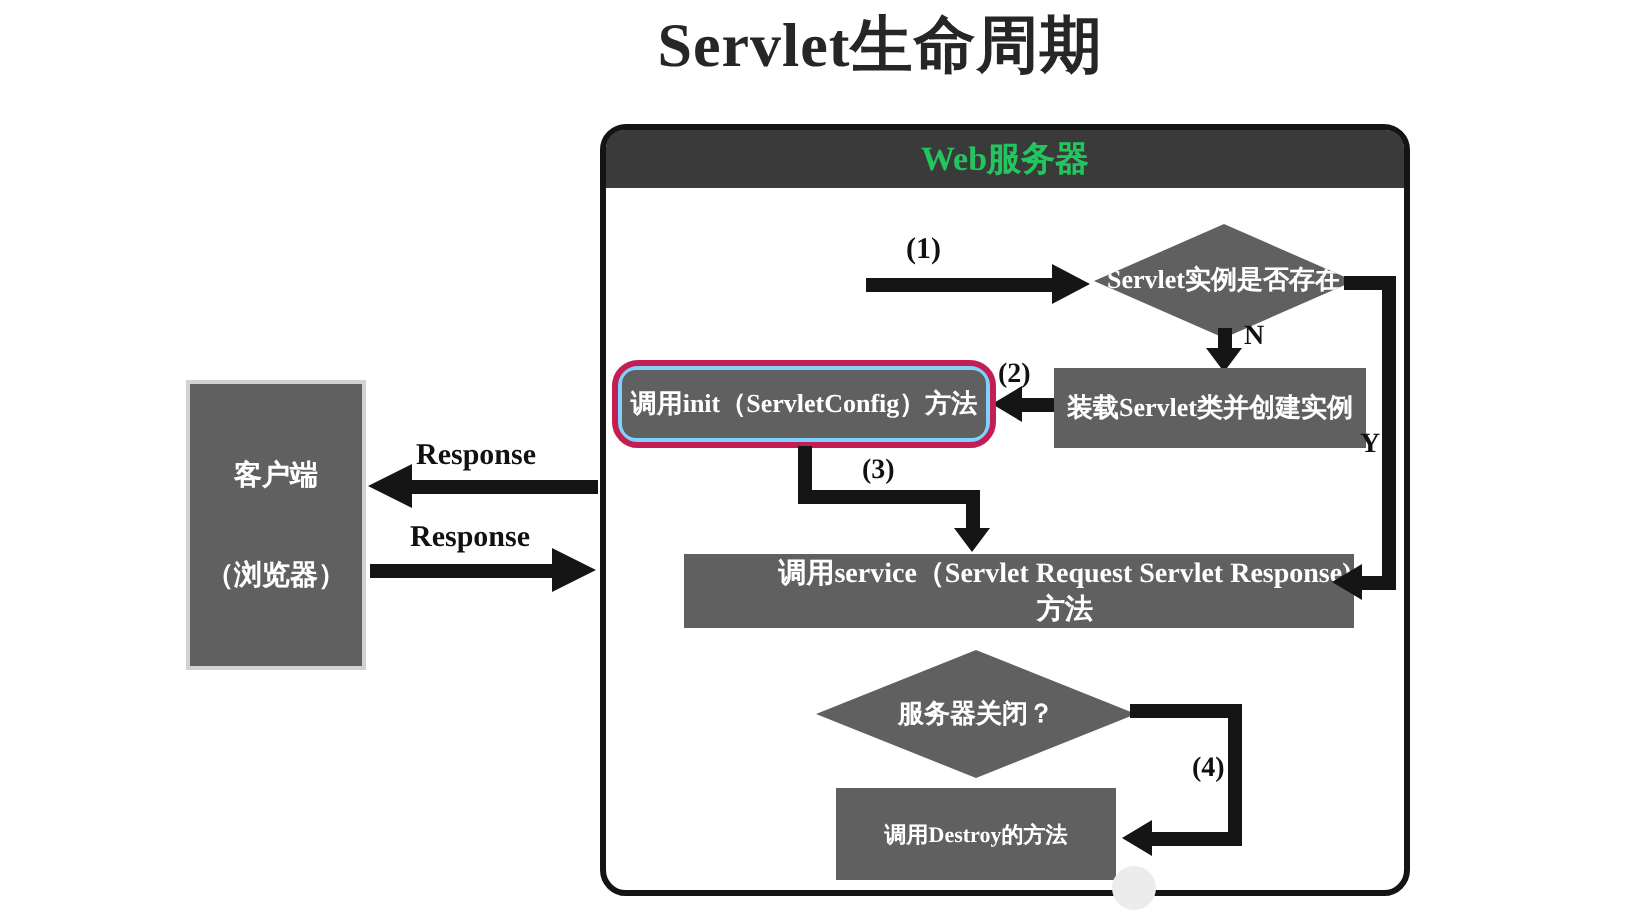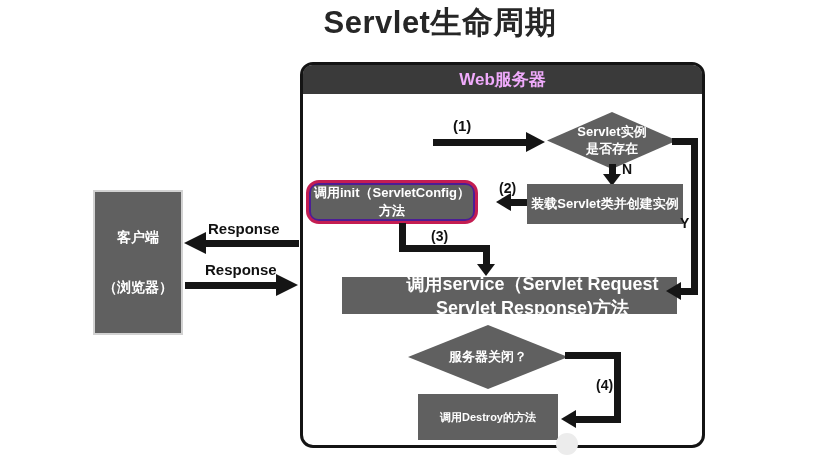--- a/index.html
+++ b/index.html
@@ -1,58 +1,58 @@
 <!DOCTYPE html>
 <html><head>
 <meta charset="utf-8">
 <style>
   html,body{margin:0;padding:0;background:#ffffff;}
   #canvas{
     position:relative;width:821px;height:458px;background:#ffffff;overflow:hidden;
-    font-family:Liberation Sans, sans-serif;
+    font-family:Liberation Serif, serif;
   }
   .abs{position:absolute;}
   
   #title{
     left:440px;top:2px;transform:translateX(-50%);
     font-size:31px;font-weight:bold;color:#262626;white-space:nowrap;letter-spacing:0.5px;
   }
   
   #server{
     left:300px;top:62px;width:405px;height:386px;box-sizing:border-box;
     border:3px solid #141414;border-radius:13px;background:#ffffff;
   }
   #server-header{
     left:303px;top:65px;width:399px;height:29px;
     background:#3a3a3a;border-radius:9px 9px 0 0;
-    color:#f0abfc;font-size:17px;font-weight:bold;
+    color:#22c55e;font-size:17px;font-weight:bold;
     display:flex;align-items:center;justify-content:center;
   }
   
   .node{
     background:#606060;color:#ffffff;font-weight:bold;
     display:flex;align-items:center;justify-content:center;text-align:center;
     box-sizing:border-box;
   }
-  .diamond{clip-path:polygon(50% 0,100% 50%,50% 100%,0 50%);flex-direction:column;line-height:1.25;}
+  .diamond{clip-path:polygon(50% 0,100% 50%,50% 100%,0 50%);flex-direction:row;line-height:1.25;}
   
   .line{background:#151515;}
   .head{width:0;height:0;}
   .head-right{border-top:10px solid transparent;border-bottom:10px solid transparent;border-left:19px solid #151515;}
   .head-left{border-top:9px solid transparent;border-bottom:9px solid transparent;border-right:15px solid #151515;}
   .head-down{border-left:9px solid transparent;border-right:9px solid transparent;border-top:12px solid #151515;}
   .edge-label{font-size:15px;font-weight:bold;color:#111111;white-space:nowrap;}
   
   #start{left:372px;top:122px;width:62px;height:42px;border-radius:15px;font-size:19px;}
   #diamond-instance{left:547px;top:112px;width:130px;height:57px;font-size:13px;}
   #load-box{left:527px;top:184px;width:156px;height:40px;font-size:13px;}
-  #init-wrap{left:306px;top:180px;width:172px;height:44px;box-sizing:border-box;
-    border:3px solid #c41d52;border-radius:13px;padding:2px;background:#4c1d95;}
+  #init-wrap{left:306px;top:180px;width:192px;height:44px;box-sizing:border-box;
+    border:3px solid #c41d52;border-radius:13px;padding:2px;background:#7dd3fc;}
   #init-box{width:100%;height:100%;border-radius:7px;font-size:13px;}
-  #service-box{left:342px;top:277px;width:335px;height:37px;font-size:18px;padding-left:46px;}
+  #service-box{left:342px;top:277px;width:335px;height:37px;font-size:14px;padding-left:46px;}
   #diamond-shutdown{left:408px;top:325px;width:160px;height:64px;font-size:13px;}
   #destroy-box{left:418px;top:394px;width:140px;height:46px;font-size:11px;}
   #client-box{left:93px;top:190px;width:90px;height:145px;flex-direction:column;
     font-size:14px;border:2px solid #d2d2d2;font-weight:bold;}
   #client-box .cl{margin:16px 0;}
   #bottom-circle{left:556px;top:433px;width:22px;height:22px;border-radius:50%;background:#ececec;z-index:6;}
 </style>
 </head>
 <body>
 

